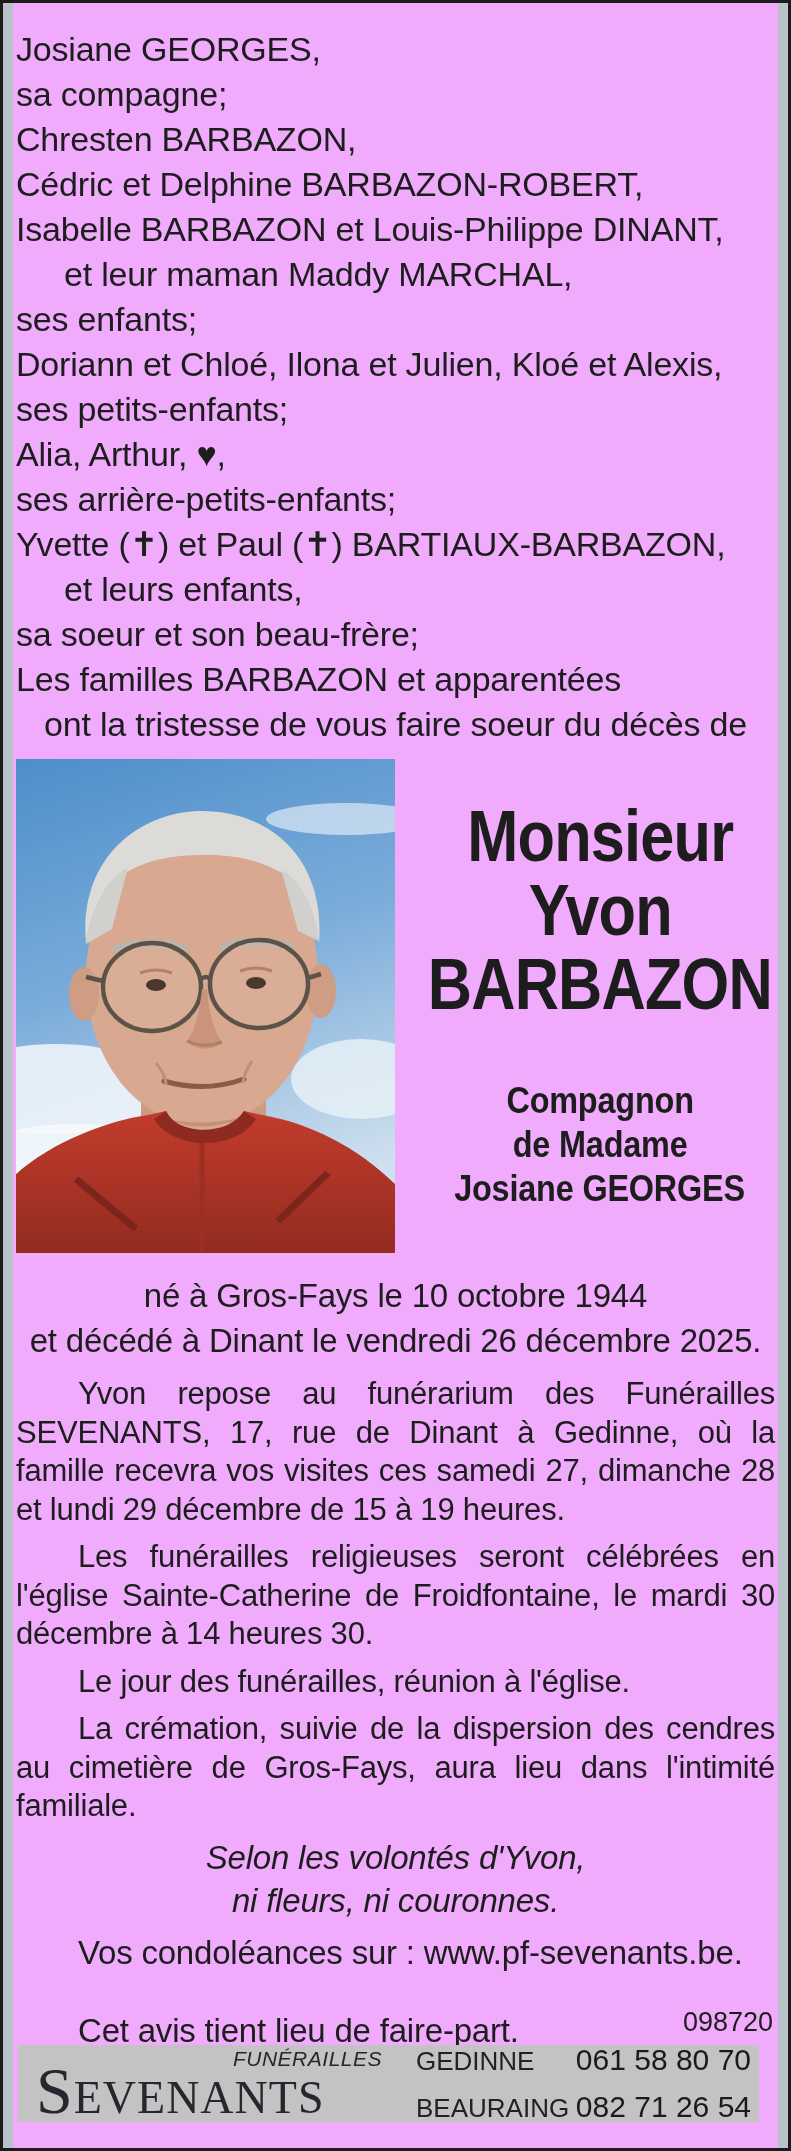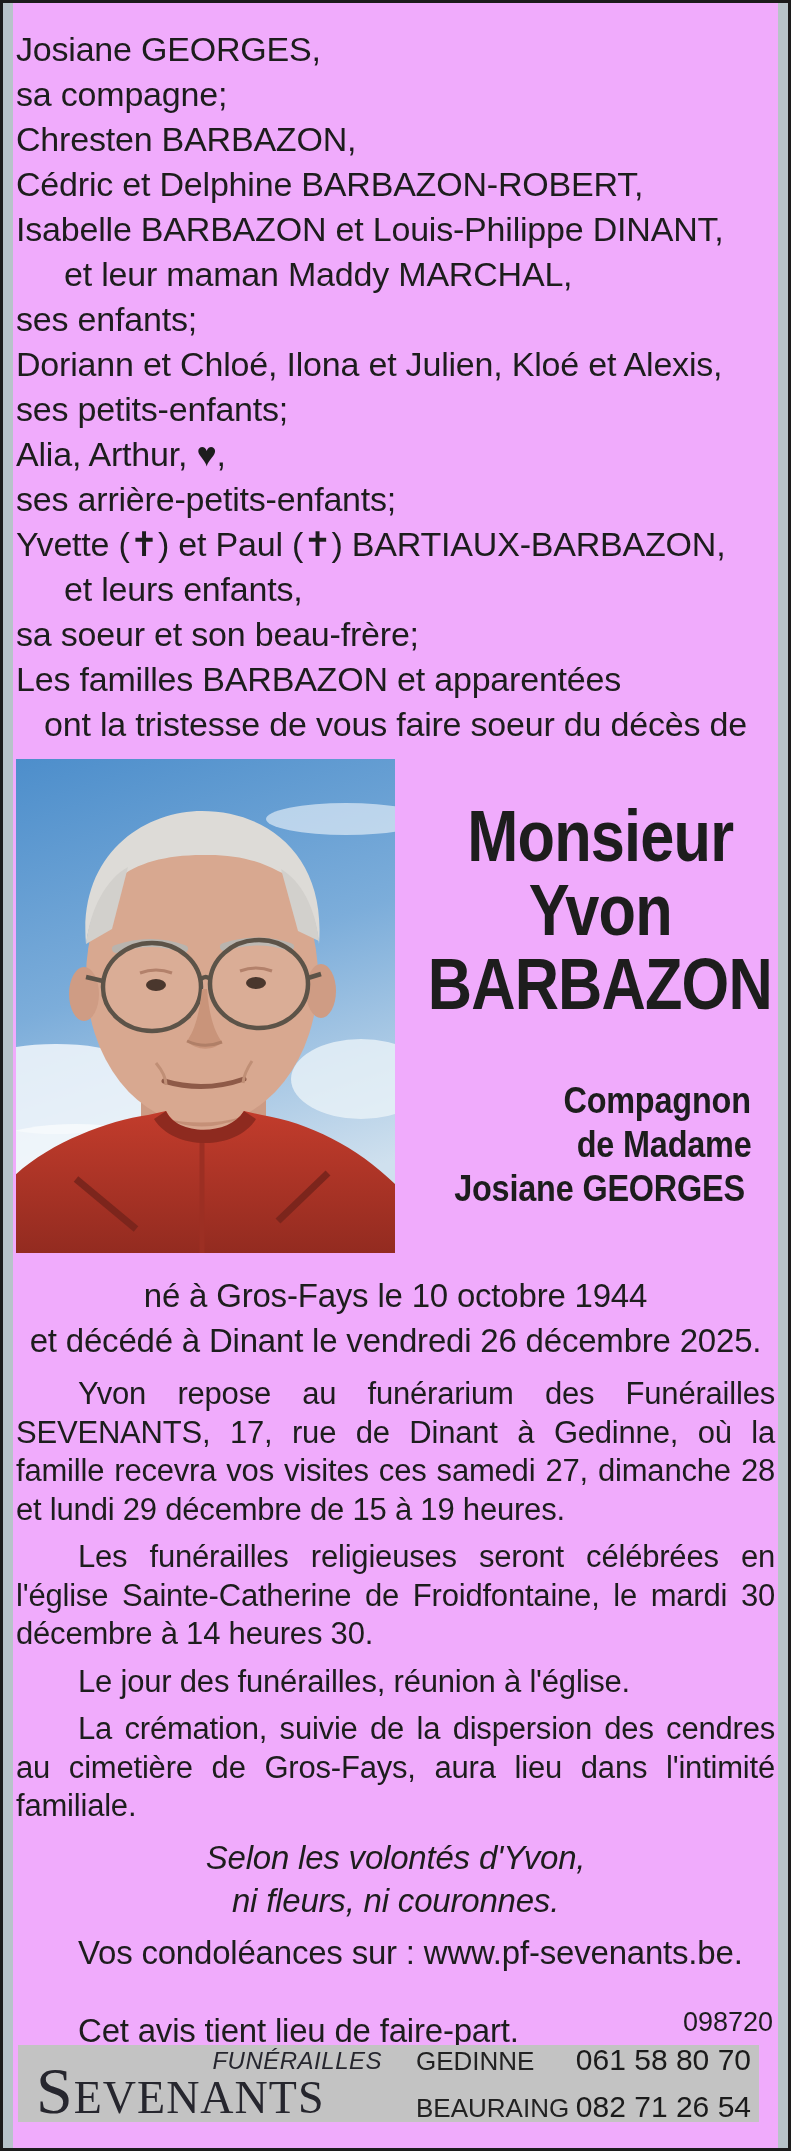--- a/index.html
+++ b/index.html
@@ -27,21 +27,21 @@
   .family .small-indent{padding-left:28px;}
 
   
   .hero{display:flex;margin-top:12px;}
   .photo{width:379px;height:494px;flex:0 0 auto;overflow:hidden;}
   .photo svg{display:block;}
   .hero-right{flex:1 1 auto;display:flex;flex-direction:column;align-items:center;padding-top:40px;}
   .big-name-line{text-align:center;font-weight:700;font-size:73px;line-height:74px;letter-spacing:-1px;}
   .big-name-line > span{display:inline-block;transform:scaleX(0.84);transform-origin:50% 50%;}
   .subtitle{margin-top:58px;}
-  .subtitle-line{text-align:right;font-weight:700;font-size:36px;line-height:44px;}
+  .subtitle-line{text-align:center;font-weight:700;font-size:36px;line-height:44px;}
   .subtitle-line > span{display:inline-block;transform:scaleX(0.90);transform-origin:50% 50%;}
 
   
   .dates{margin-top:20px;text-align:center;font-size:33px;line-height:45px;}
 
   
   .para{margin:9px 0 0 0;font-size:31px;line-height:38.5px;font-weight:400;
         text-align:justify;text-align-last:left;text-indent:62px;}
   .para.first{margin-top:12px;}
 
@@ -50,21 +50,21 @@
 
   .plain-para{margin-top:8px;font-size:33px;line-height:45px;text-indent:62px;}
 
   
   .ref{position:absolute;right:15px;bottom:111px;font-size:27px;line-height:30px;text-align:right;letter-spacing:0;}
 
   
   .band{position:absolute;left:15px;bottom:26px;width:741px;height:77px;background:#c3c3c3;
         display:flex;align-items:center;}
   .logo{position:relative;width:368px;height:77px;flex:0 0 auto;}
-  .logo-tagline{position:absolute;top:2px;right:4px;font-style:italic;font-size:24px;letter-spacing:0.5px;color:#26262e;font-weight:500;}
+  .logo-tagline{position:absolute;top:2px;right:4px;font-style:italic;font-size:21px;letter-spacing:0.5px;color:#26262e;font-weight:500;}
   .logo-name{position:absolute;left:18px;bottom:-2px;font-family:"Liberation Serif","DejaVu Serif",serif;color:#26262e;line-height:1;white-space:nowrap;}
   .logo-name .initial{font-size:66px;letter-spacing:1px;}
   .logo-name .rest{font-size:46px;letter-spacing:1px;}
   .contacts{flex:1 1 auto;padding:0 8px 0 30px;display:flex;flex-direction:column;gap:13px;}
   .contact-row{display:flex;justify-content:space-between;align-items:baseline;}
   .city{font-size:26px;letter-spacing:0;color:#222;}
   .phone{font-size:30px;font-weight:400;letter-spacing:0;color:#1b1b1b;}
 </style>
 </head>
 <body>

